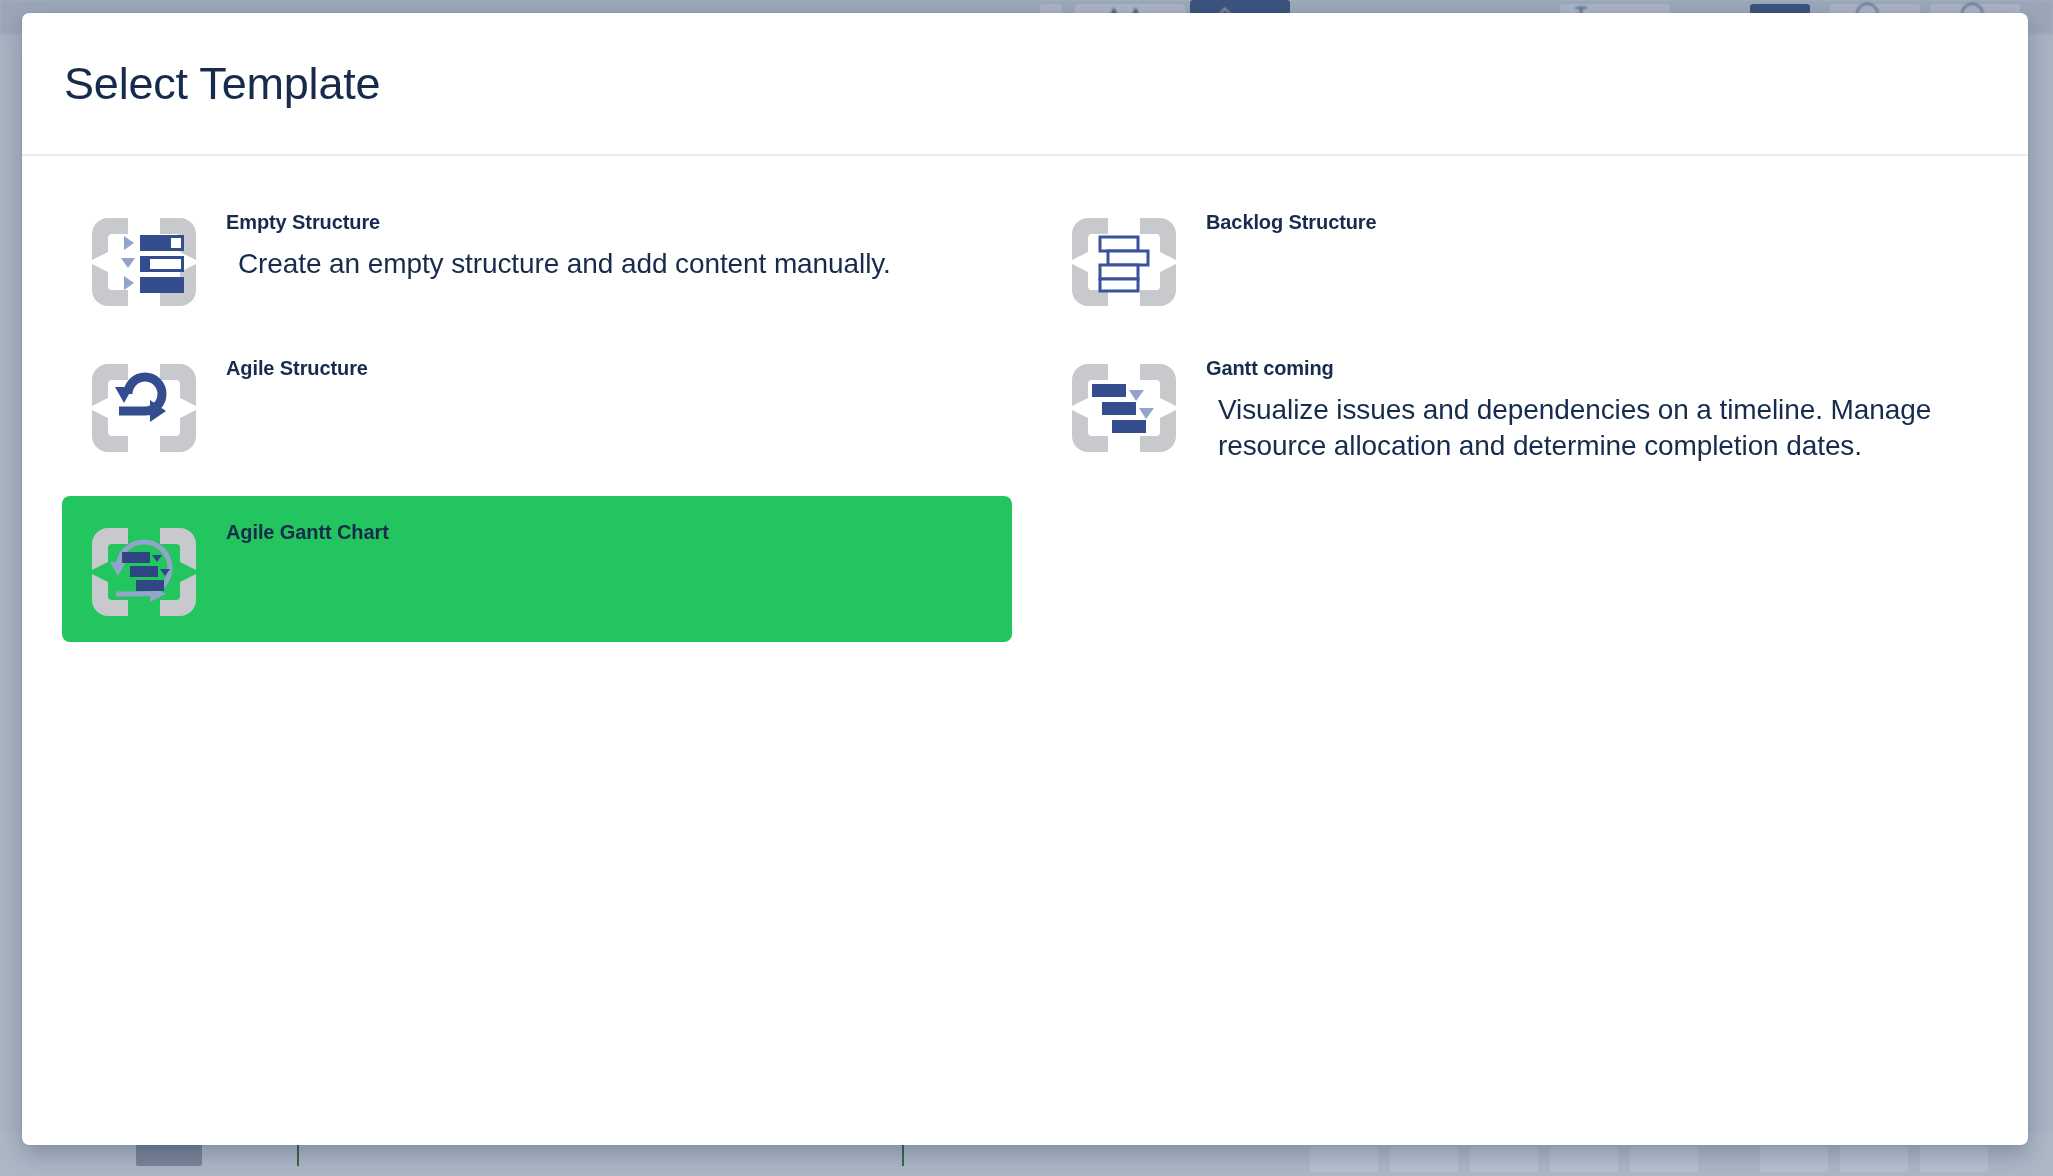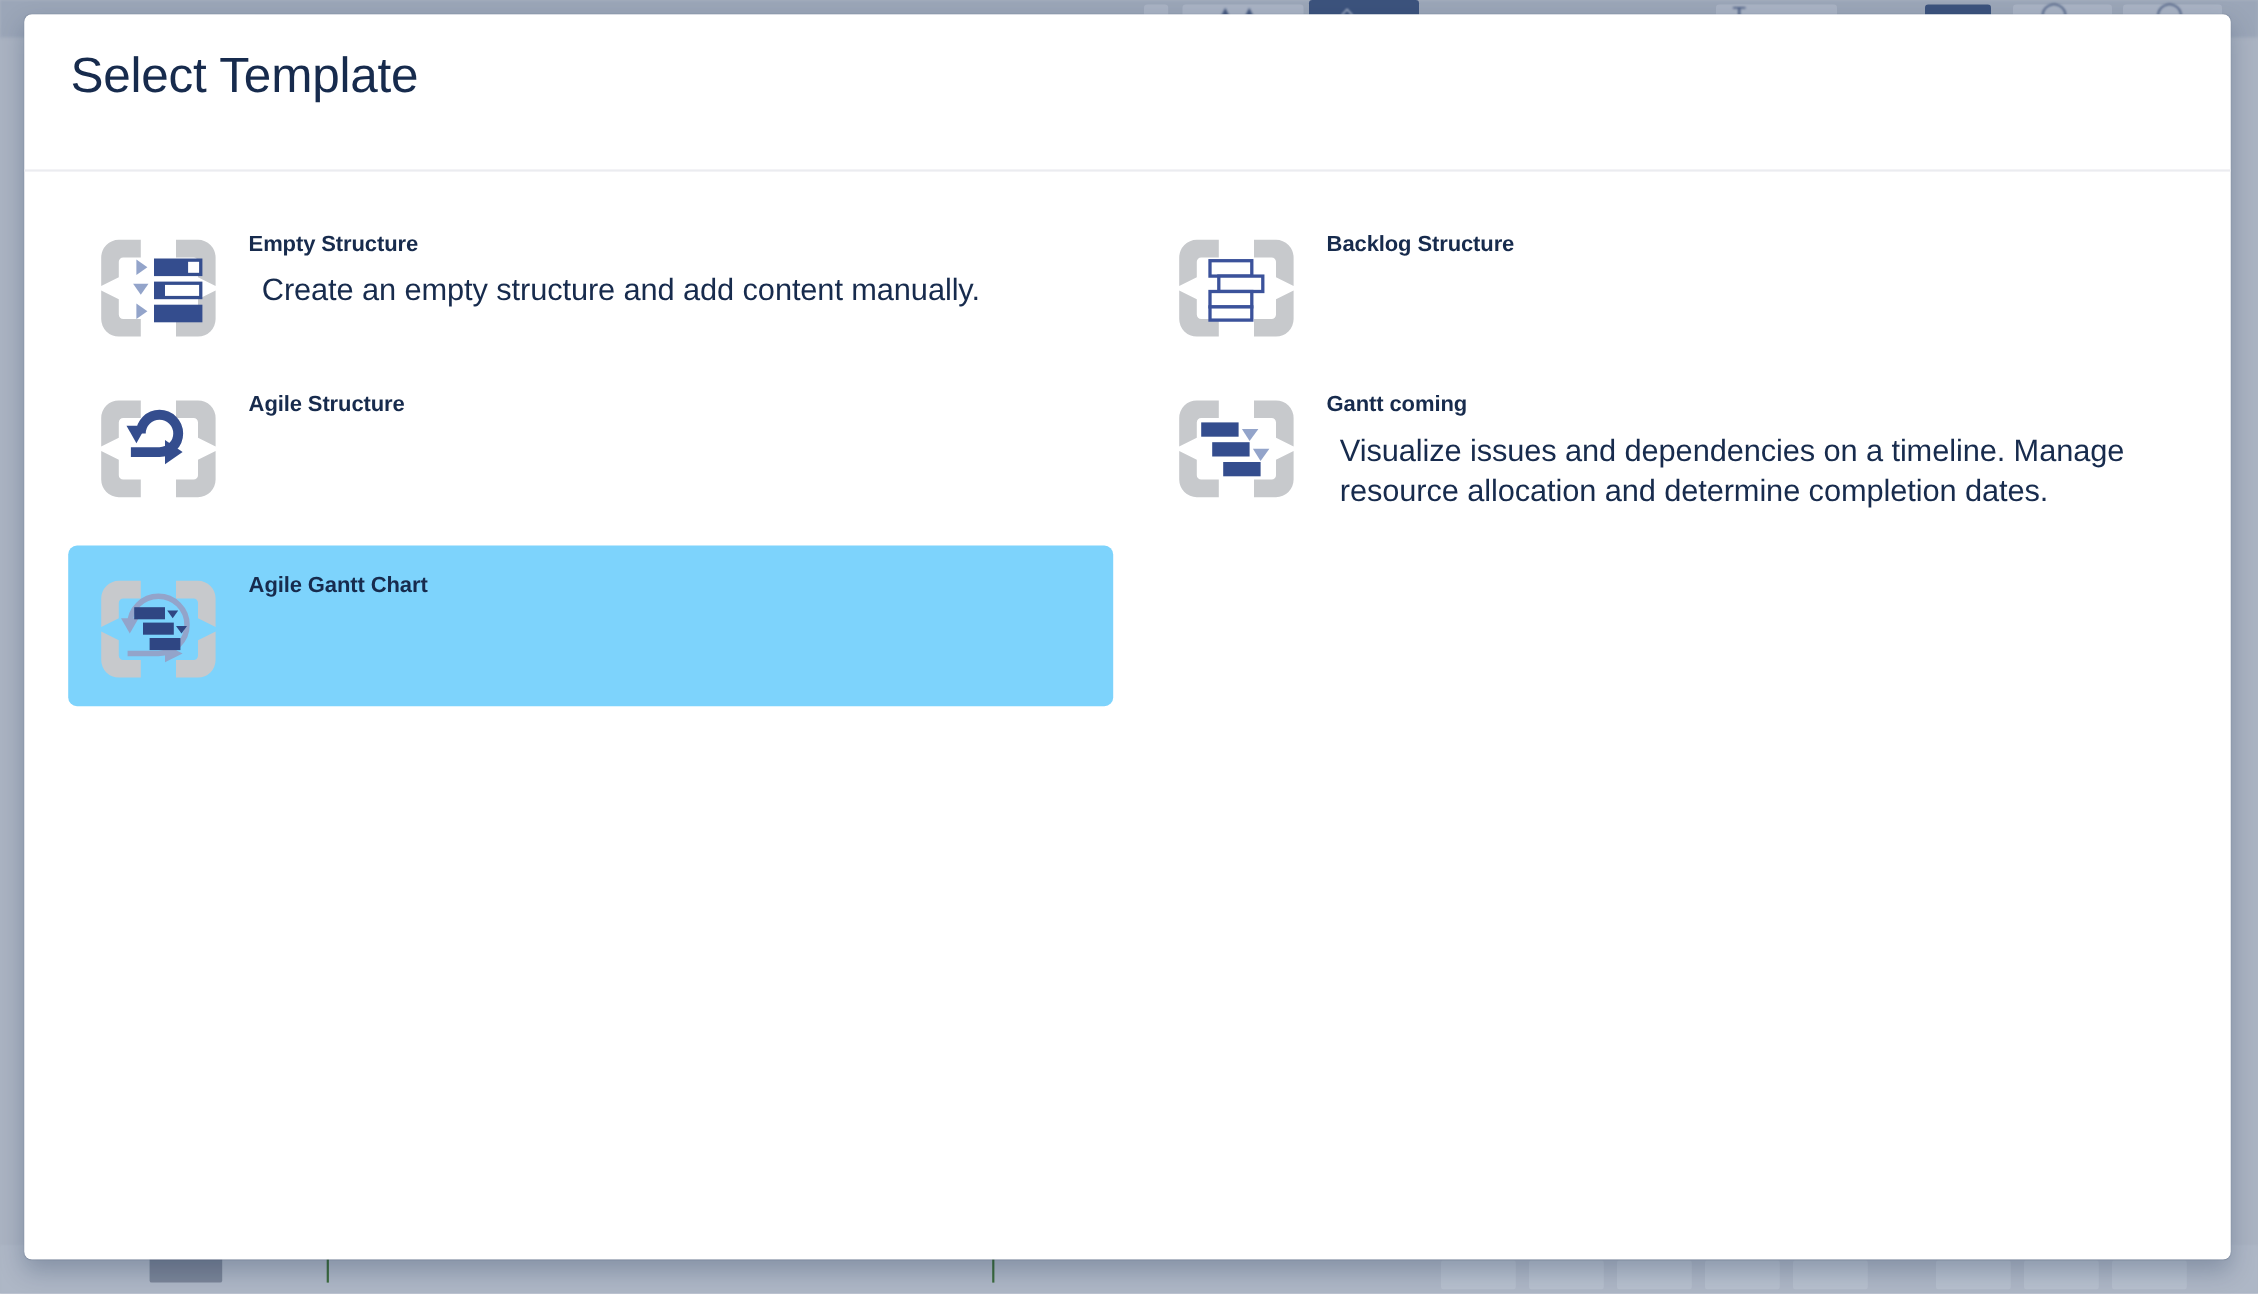--- a/index.html
+++ b/index.html
@@ -80,21 +80,21 @@
     display: flex;
     flex-direction: column;
     overflow: hidden;
   }
 
   .modal-header {
     height: 143px;
     flex: 0 0 143px;
     border-bottom: 2px solid #ebecf0;
     display: flex;
-    align-items: flex-start;
+    align-items: center;
     box-sizing: border-box;
   }
   .modal-title {
     margin-left: 42px;
     font-size: 45px;
     font-weight: 400;
     color: #172b4d;
     letter-spacing: -0.2px;
   }
 
@@ -115,21 +115,21 @@
   .template-card {
     display: flex;
     align-items: flex-start;
     padding: 20px 22px 20px 22px;
     border-radius: 8px;
     box-sizing: border-box;
     background: transparent;
     cursor: pointer;
   }
   .template-card.selected {
-    background: #7dd3fc;
+    background: #22c55e;
   }
 
   .card-icon {
     flex: 0 0 auto;
     width: 120px;
     height: 100px;
     margin-right: 22px;
     margin-top: 6px;
     display: flex;
     align-items: center;

